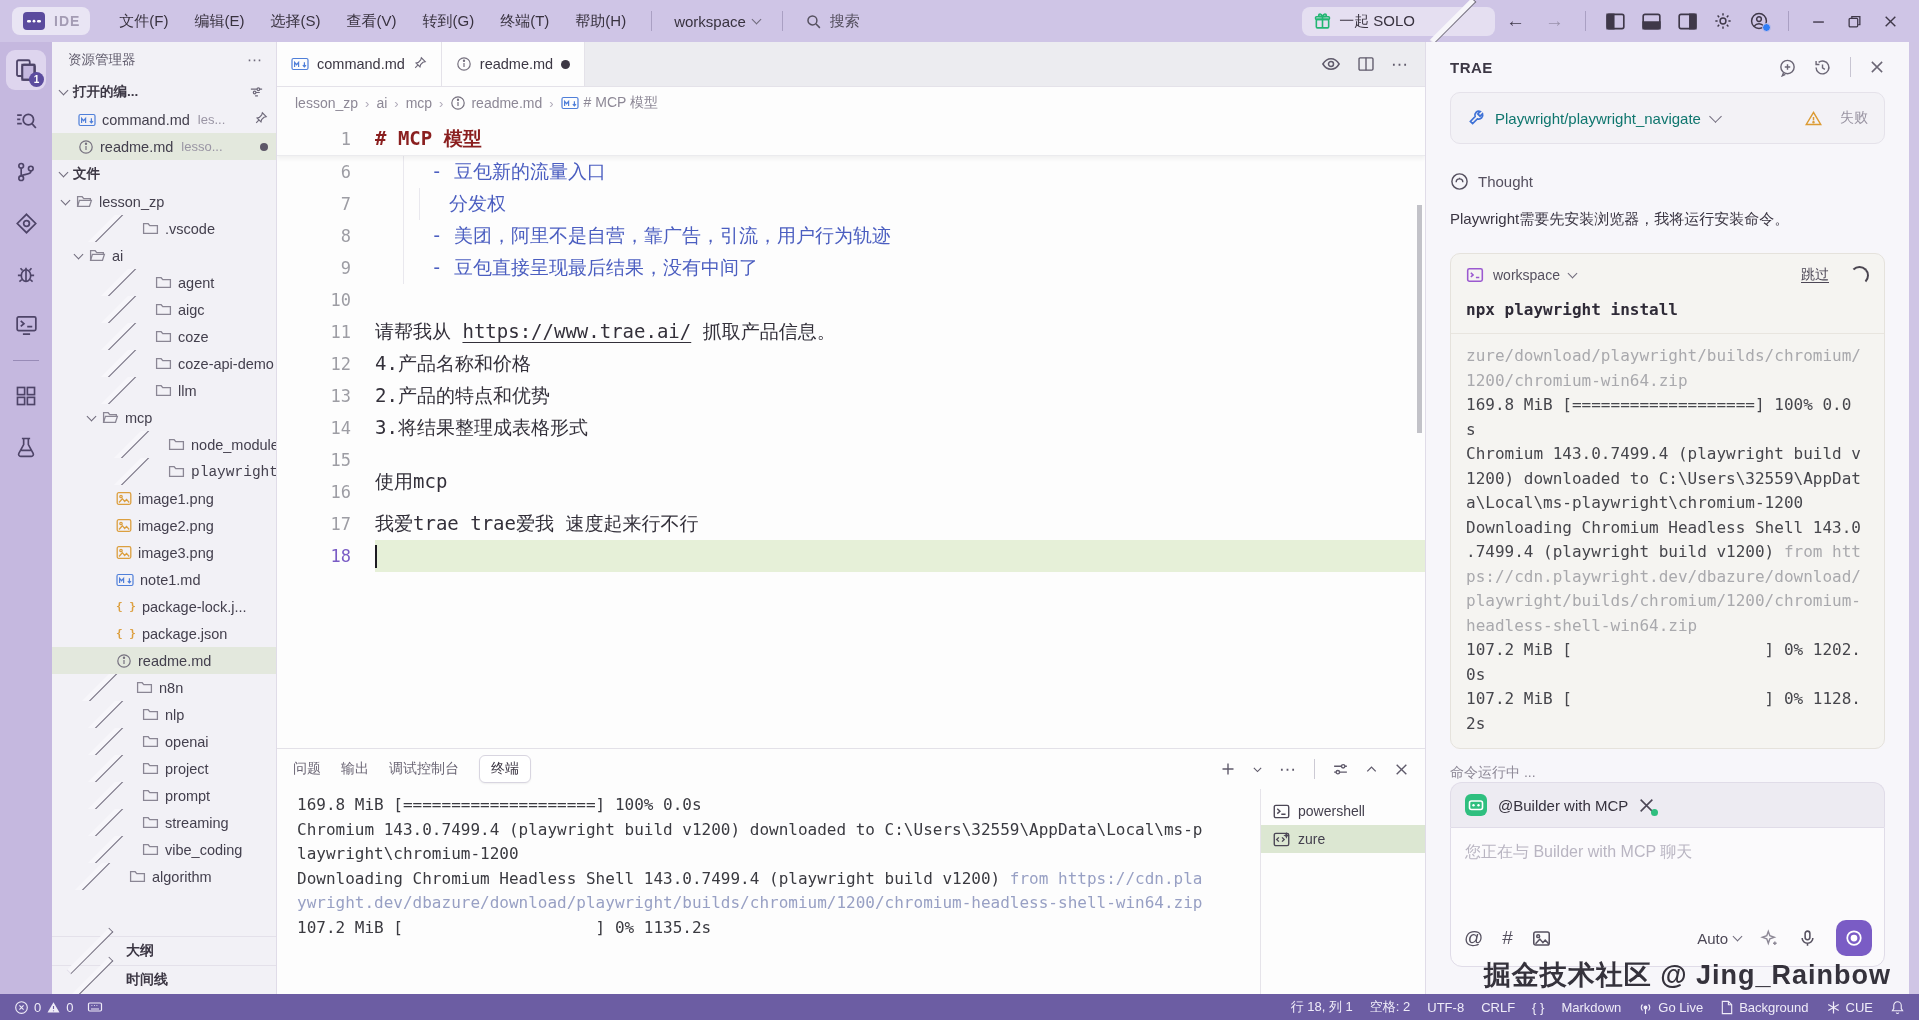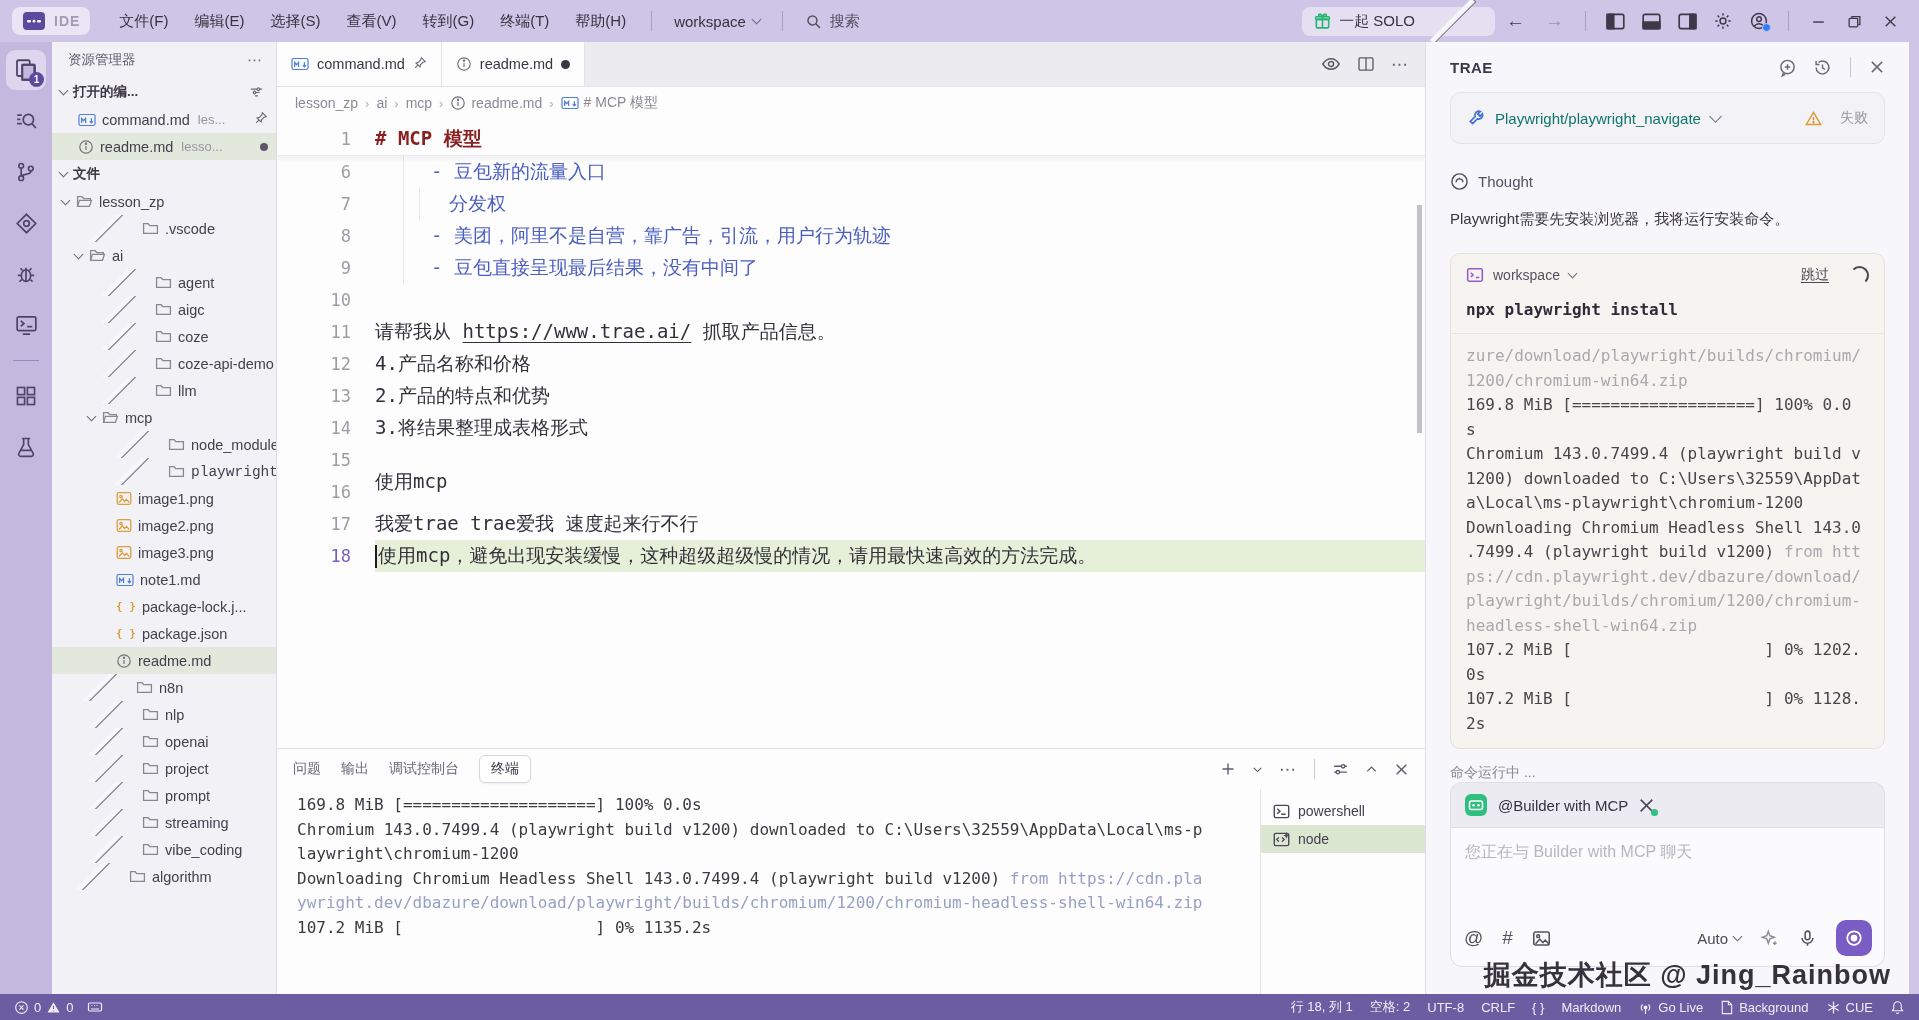--- a/index.html
+++ b/index.html
@@ -606,20 +606,30 @@
           <div class="tree-row" style="padding-left: 10px;">
             <span class="chev right"></span>
             <span class="ic">
               <svg width="17" height="15" viewBox="0 0 16 14" fill="none" stroke="#8a8694" stroke-width="1.2">
                 <path d="M1.5 2.5h4.3l1.5 1.8h7.2v7.2h-13z"></path>
               </svg>
             </span>
             <span>algorithm</span>
           </div>
         </div>
+      <div class="sb-bottom" id="sb-sections">
+          <div class="sec-head">
+            <span class="chev right"></span>
+            <span>大纲</span>
+          </div>
+          <div class="sec-head">
+            <span class="chev right"></span>
+            <span>时间线</span>
+          </div>
+        </div>
     </div>
 
     <div class="center">
       <div class="tabbar" id="tabbar">
           <div class="tab">
             <span class="ic">
               <svg width="18" height="14" viewBox="0 0 18 13" fill="none" stroke="#4f7fd9" stroke-width="1.2">
                 <rect x="1" y="1" width="16" height="11" rx="1.5"></rect>
                 <path d="M3.6 9.5V4.8l2 2.4 2-2.4v4.7M13.4 4.8v4.4M11.8 7.6l1.6 1.7 1.6-1.7"></path>
               </svg>
@@ -775,21 +785,20 @@
           <div class="cl">
             <span class="gut">17</span>
             <span class="ctw">
               <span class="ct" style="padding-left: 0px;"><span>我爱trae trae爱我 速度起来行不行</span></span>
             </span>
           </div>
           <div class="cl hl">
             <span class="gut">18</span>
             <span class="ctw">
               <span class="caret"></span>
-              <span class="ct" style="padding-left: 0px;"><span>使用mcp，避免出现安装缓慢，这种超级超级慢的情况，请用最快速高效的方法完成。</span></span>
             </span>
           </div>
         </div>
 
       <div class="panel">
         <div class="panel-head" id="panel-head">
             <span class="ptab">问题</span>
             <span class="ptab">输出</span>
             <span class="ptab">调试控制台</span>
             <span class="ptab active">终端</span>
@@ -840,21 +849,21 @@
                 <span>powershell</span>
               </div>
               <div class="sess sel">
                 <span class="ic">
                   <svg width="17" height="15" viewBox="0 0 16 14" fill="none" stroke="#4c4756" stroke-width="1.3">
                     <rect x="1.2" y="1.2" width="13.6" height="11.6" rx="1.5"></rect>
                     <path d="M5.5 5l-2 2 2 2M8.5 5l2 2-2 2"></path>
                     <path d="M12.6 1.8l.4 1 .9.4-.9.4-.4 1-.4-1-.9-.4.9-.4z" fill="#4c4756"></path>
                   </svg>
                 </span>
-                <span>node</span>
+                <span>zure</span>
               </div>
             </div>
         </div>
       </div>
     </div>
 
     <div class="right">
       <div class="r-head">
         <span class="ttl">TRAE</span>
         <span class="hicons">

